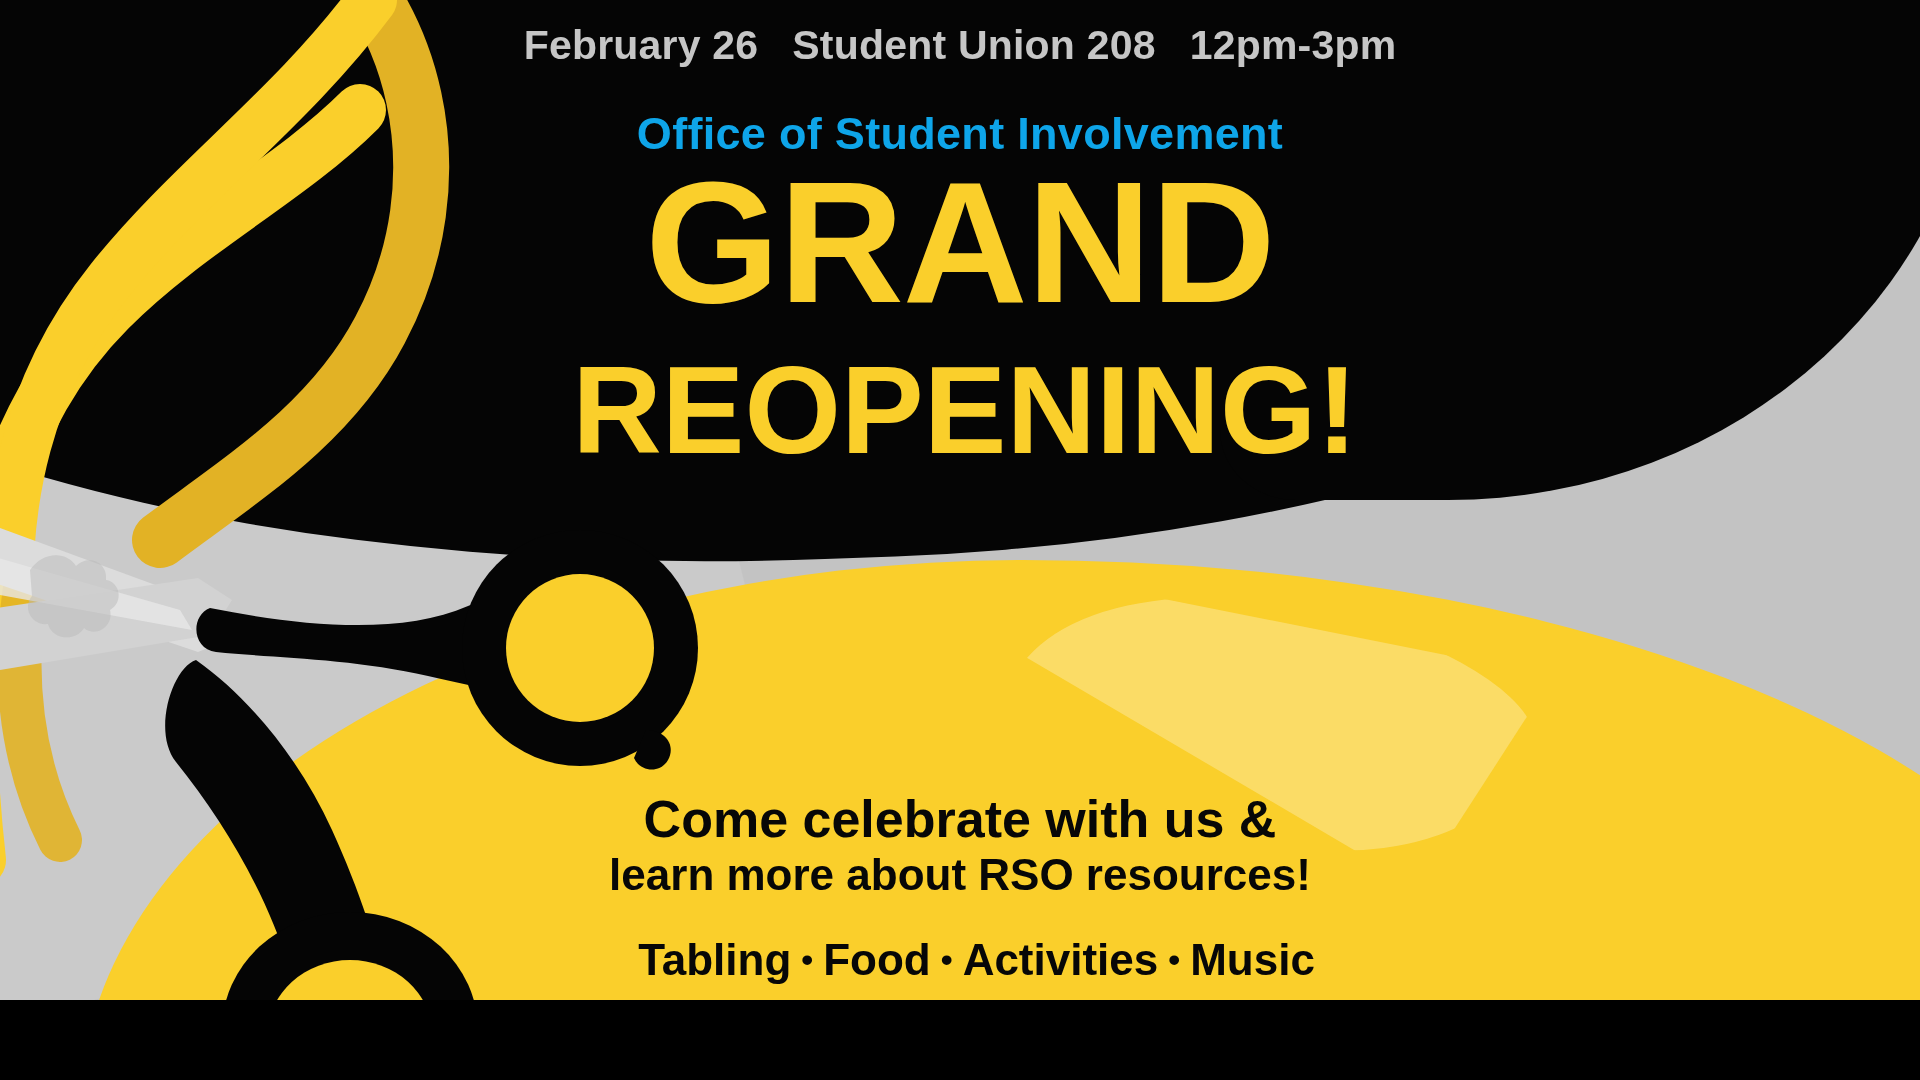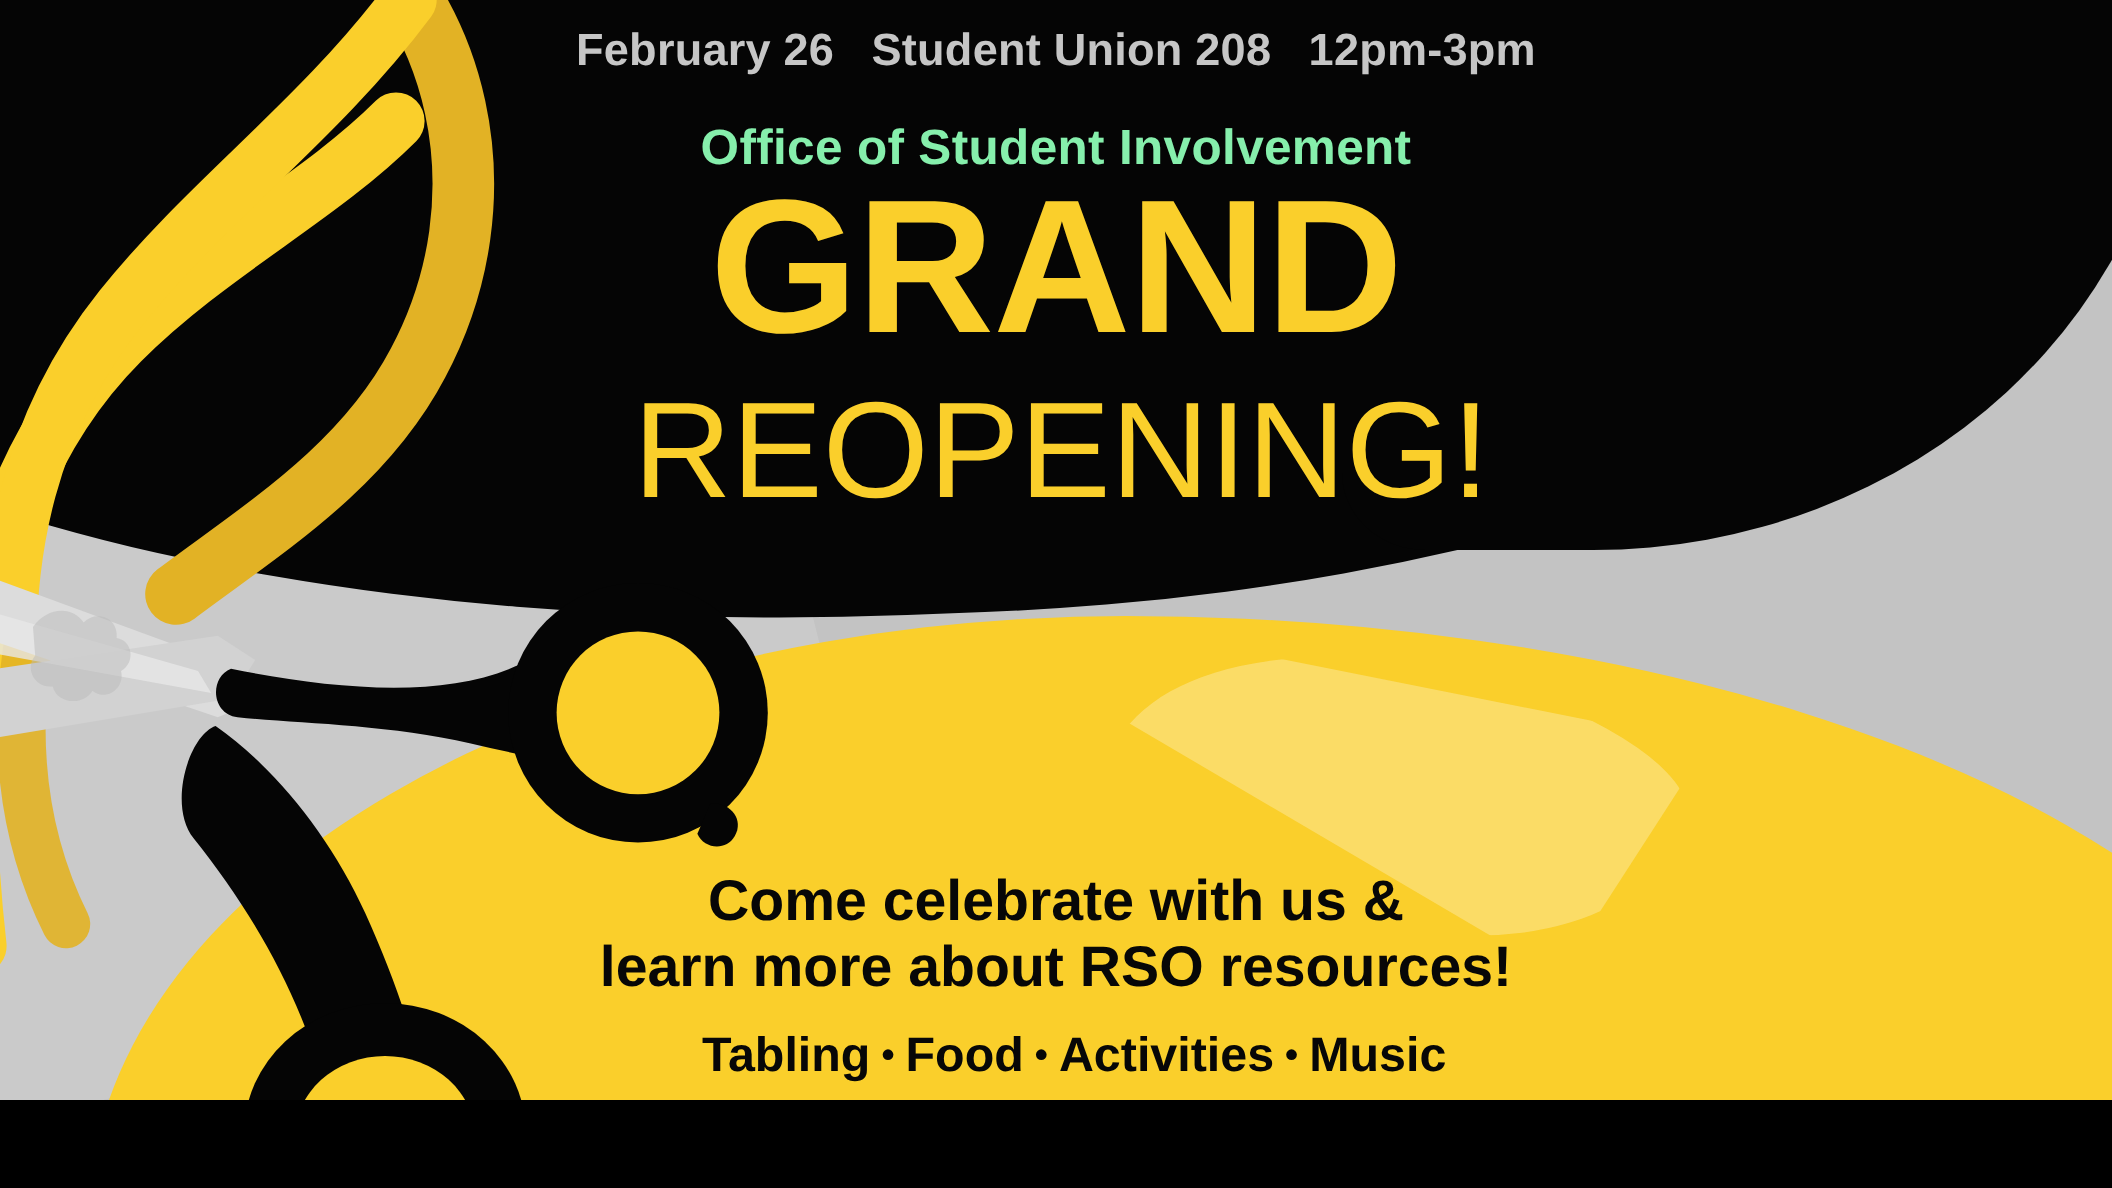--- a/index.html
+++ b/index.html
@@ -118,21 +118,21 @@
     font-weight: bold;
     letter-spacing: .2px;
     white-space: nowrap;
   }
   #meta-line .gap { display: inline-block; width: 34px; }
 
   #dept-line {
     position: absolute;
     left: 0; right: 0;
     top: 108px;
-    color: #86efac;
+    color: #0ea5e9;
     font-size: 45px;
     font-weight: bold;
     letter-spacing: .3px;
   }
 
   #title-1 {
     position: absolute;
     left: 0; right: 0;
     top: 160px;
     color: #facf2b;
@@ -141,35 +141,35 @@
     line-height: .95;
     letter-spacing: -1px;
   }
 
   #title-2 {
     position: absolute;
     left: 0; right: 0;
     top: 352px;
     color: #facf2b;
     font-size: 124px;
-    font-weight: normal;
+    font-weight: bold;
     line-height: .95;
     letter-spacing: 0px;
     padding-left: 10px;
   }
 
   #body-1, #body-2 {
     position: absolute;
     left: 0; right: 0;
     color: #070707;
     font-weight: bold;
     line-height: 1.12;
   }
   #body-1 { top: 790px; font-size: 52px; }
-  #body-2 { top: 850px; font-size: 52px; }
+  #body-2 { top: 850px; font-size: 44px; }
 
   #list-line {
     position: absolute;
     left: 0; right: 0;
     top: 935px;
     color: #070707;
     font-size: 44px;
     font-weight: bold;
     margin-left: 33px;
   }

